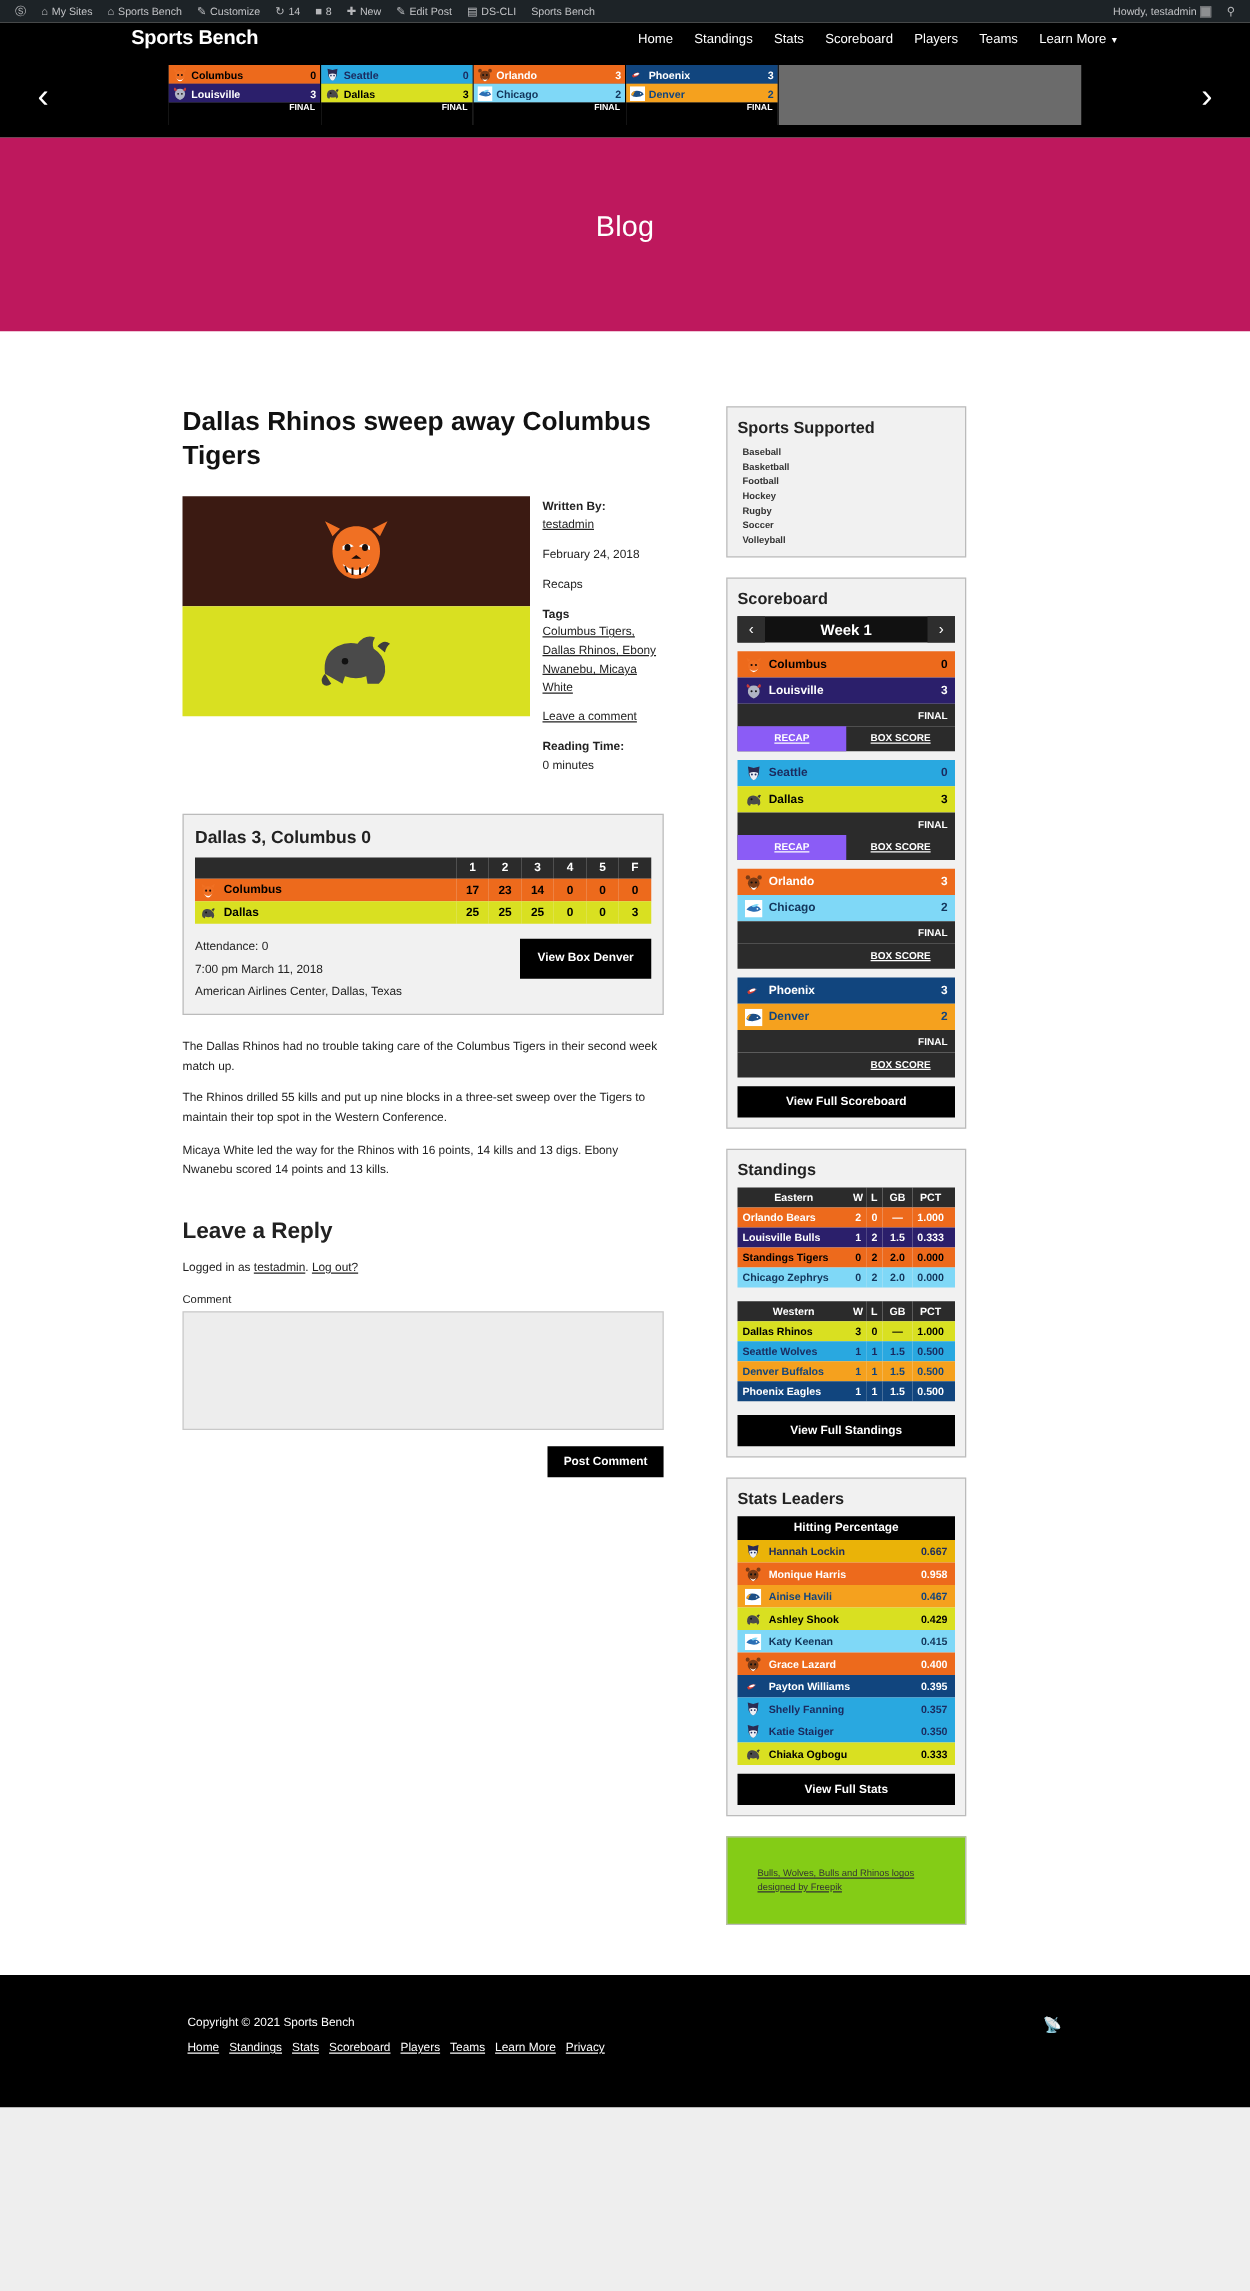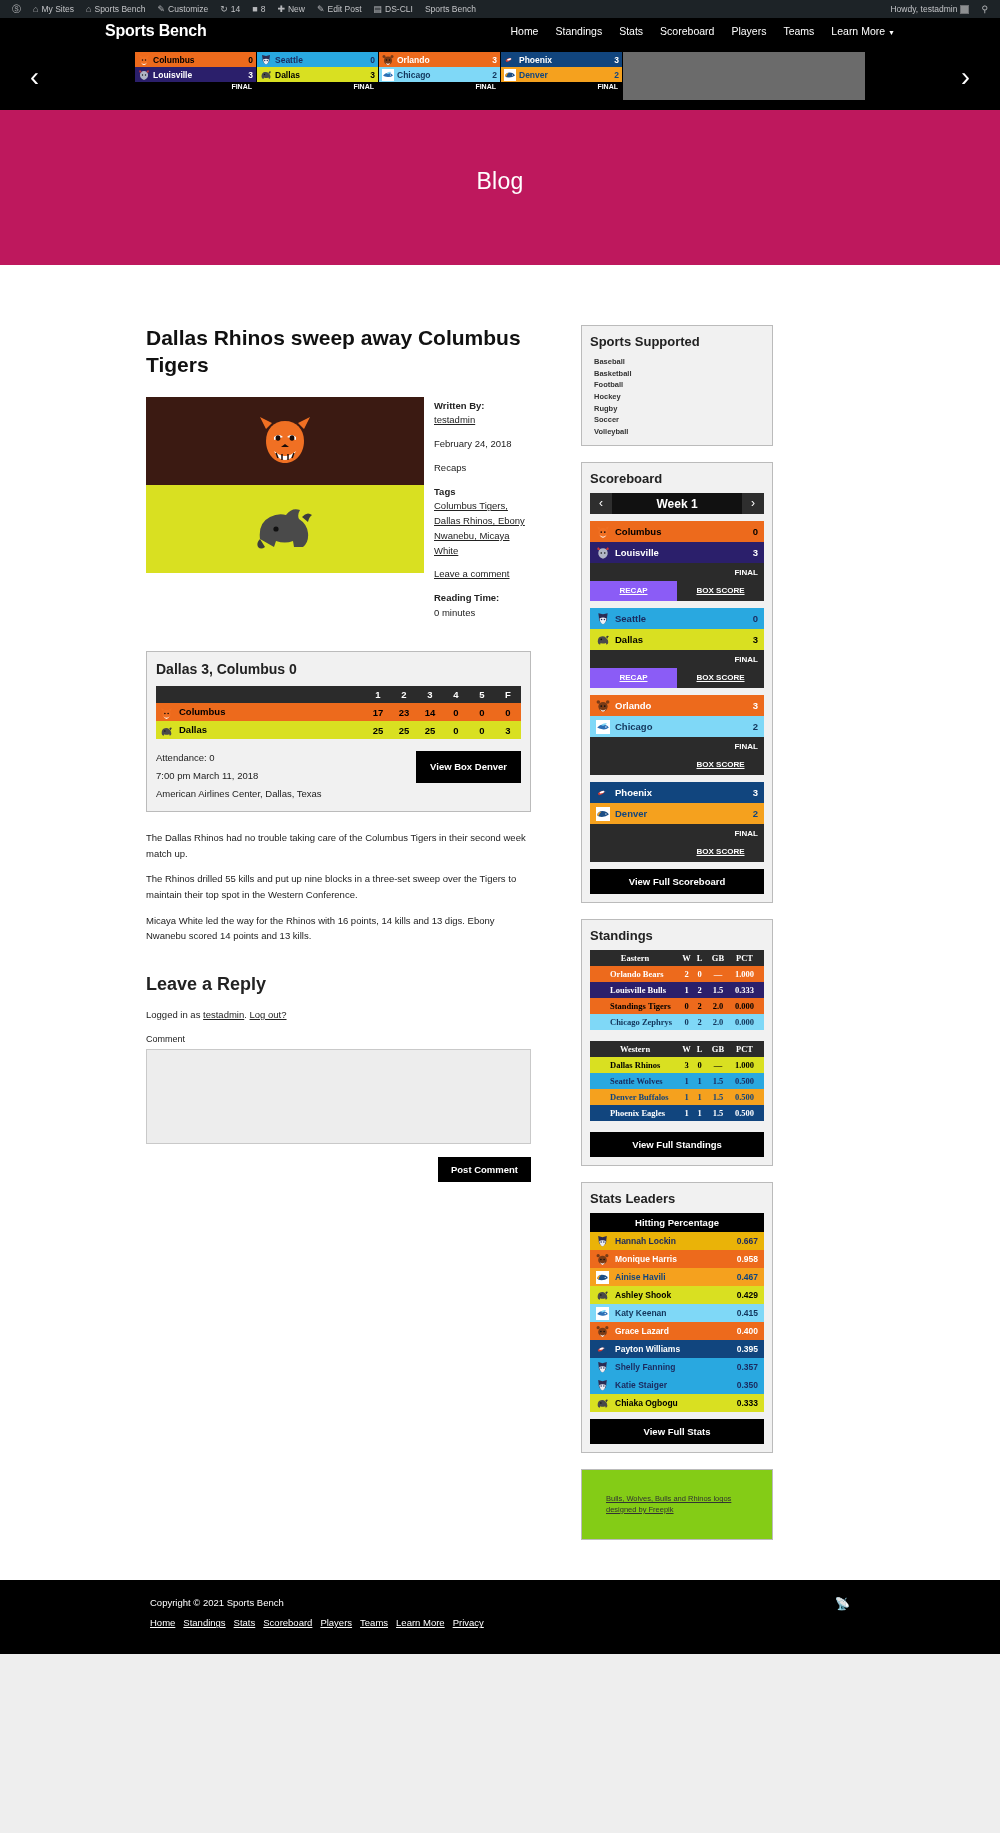--- a/index.html
+++ b/index.html
@@ -114,40 +114,40 @@
   .sbrow .lg { width: 14px; height: 13px; flex: 0 0 14px; margin-right: 5px; }
   .sbrow .nm { flex: 1; }
   .sbfinal { background: #2b2b2b; color: #fff; font-size: 8px; font-weight: bold; text-align: right; padding: 5px 6px 4px; }
   .sblinks { background: #2b2b2b; display: flex; }
   .sblinks a { flex: 1; text-align: center; color: #fff; font-size: 8px; font-weight: bold;
                text-decoration: underline; padding: 5px 0 6px; }
   .sblinks a.recap { background: #8b5cf6; }
   .fullbtn { display: block; background: #000; color: #fff; text-align: center; font-size: 9.5px;
              font-weight: bold; padding: 7px 0; text-decoration: none; }
 
-  .sttable { width: 100%; border-collapse: collapse; font-size: 8.5px; margin-bottom: 11px; font-family: Liberation Serif, serif; }
+  .sttable { width: 100%; border-collapse: collapse; font-size: 8.5px; margin-bottom: 11px; }
   .sttable th { background: #2b2b2b; color: #fff; height: 16px; font-weight: bold; }
   .sttable th.conf { text-align: center; }
   .sttable td { height: 16px; font-weight: bold; text-align: center; }
-  .sttable td.tn { text-align: left; padding-left: 20px; }
+  .sttable td.tn { text-align: left; padding-left: 4px; }
   .sttable .w, .sttable .l { width: 13px; }
   .sttable .gb { width: 24px; }
   .sttable .pct { width: 34px; padding-right: 5px; text-align: center; }
 
   .leadhead { background: #000; color: #fff; text-align: center; font-size: 9.5px; font-weight: bold; padding: 4px 0; }
   .leadrow { height: 18px; display: flex; align-items: center; font-size: 8.5px; font-weight: bold; padding: 0 6px; }
   .leadrow .lg { width: 13px; height: 12px; flex: 0 0 13px; margin-right: 6px; }
   .leadrow .nm { flex: 1; }
 
   .credit { border: 1px solid #bbb; background: #84cc16; padding: 24px; font-size: 7.5px; line-height: 1.4; }
   .credit a { color: #333; }
 
   
   .footer { background: #000; color: #fff; margin-top: 40px; padding: 17px 0 26px; }
-  .foot-inner { width: 700px; margin: 0 auto; display: flex; align-items: flex-start; justify-content: space-between; }
+  .foot-inner { width: 700px; margin: 16px auto; display: flex; align-items: flex-start; justify-content: space-between; }
   .foot-left { display: flex; gap: 9px; font-size: 9.5px; flex-wrap: wrap; max-width: 470px; }
   .foot-left a { color: #fff; text-decoration: underline; }
   .foot-nav { display: flex; gap: 8px; flex-wrap: wrap; justify-content: center; }
   .rss { font-size: 12px; }
 
   svg { display: block; }
 </style>
 </head>
 <body>
 

